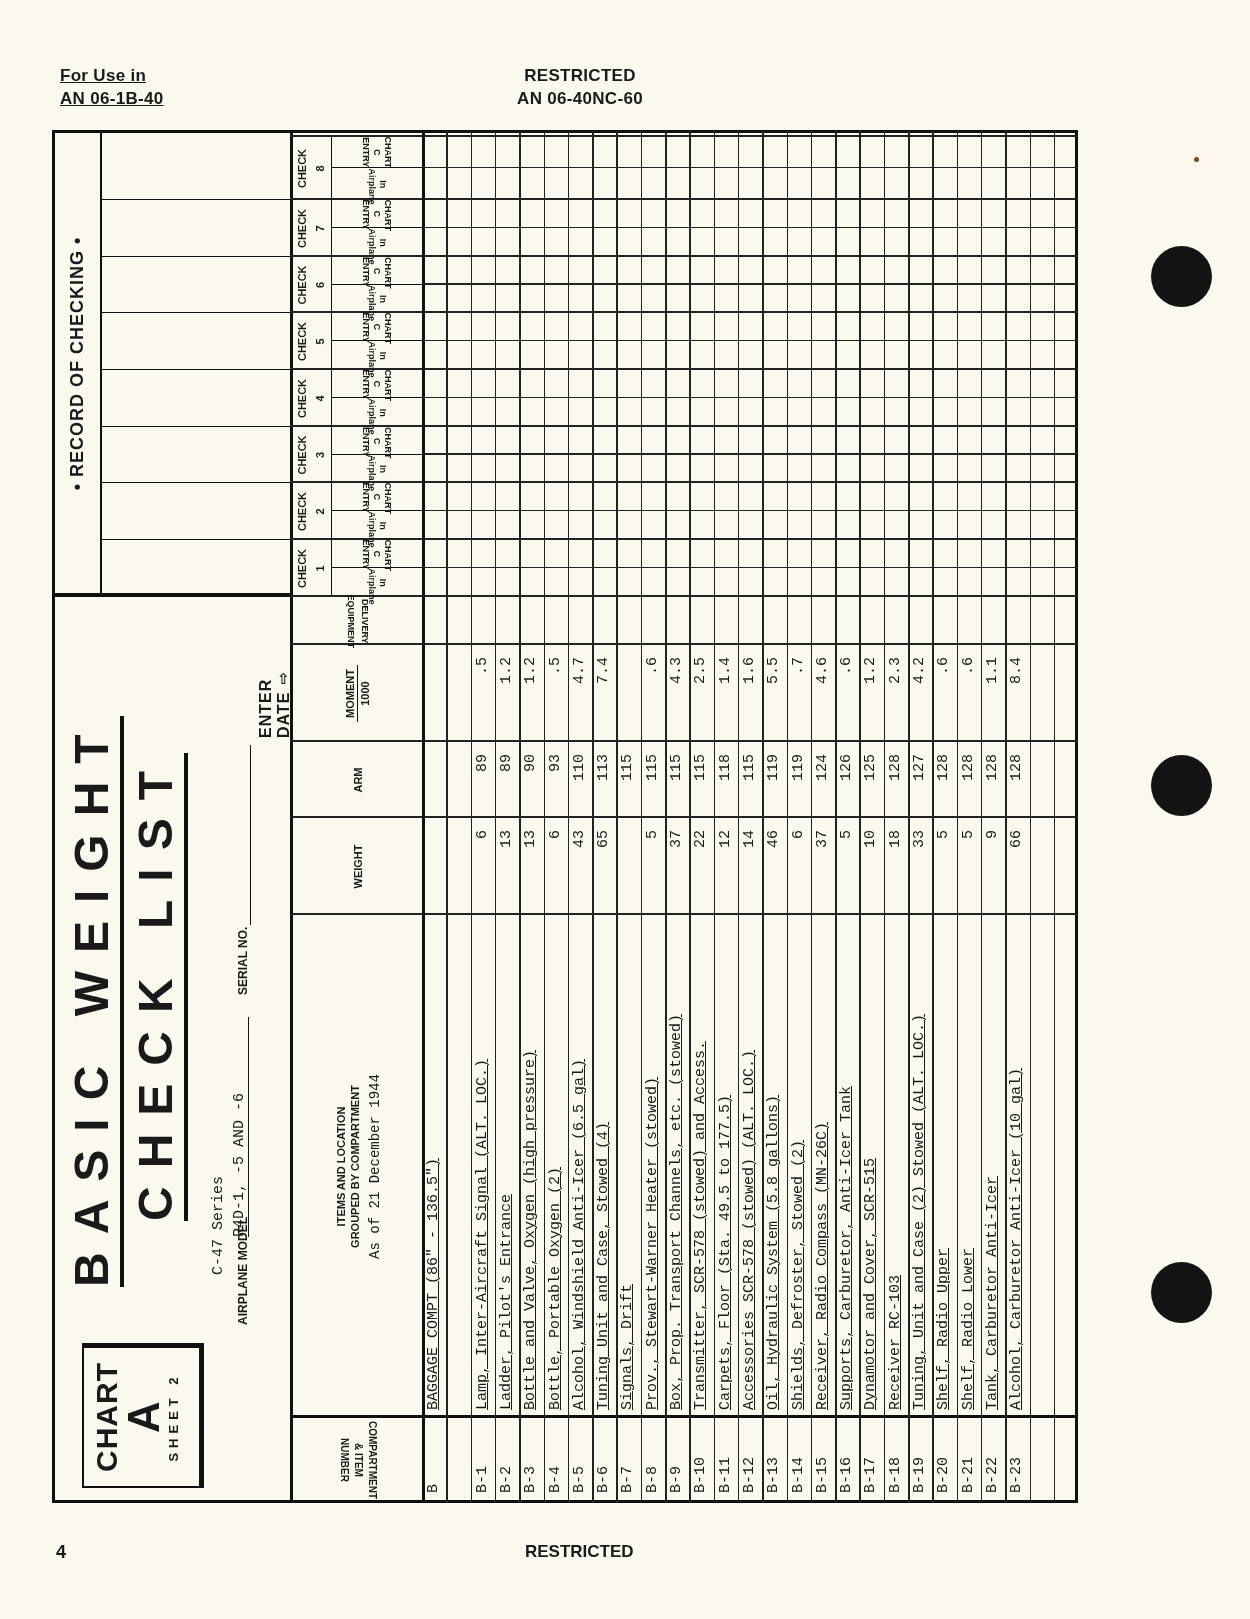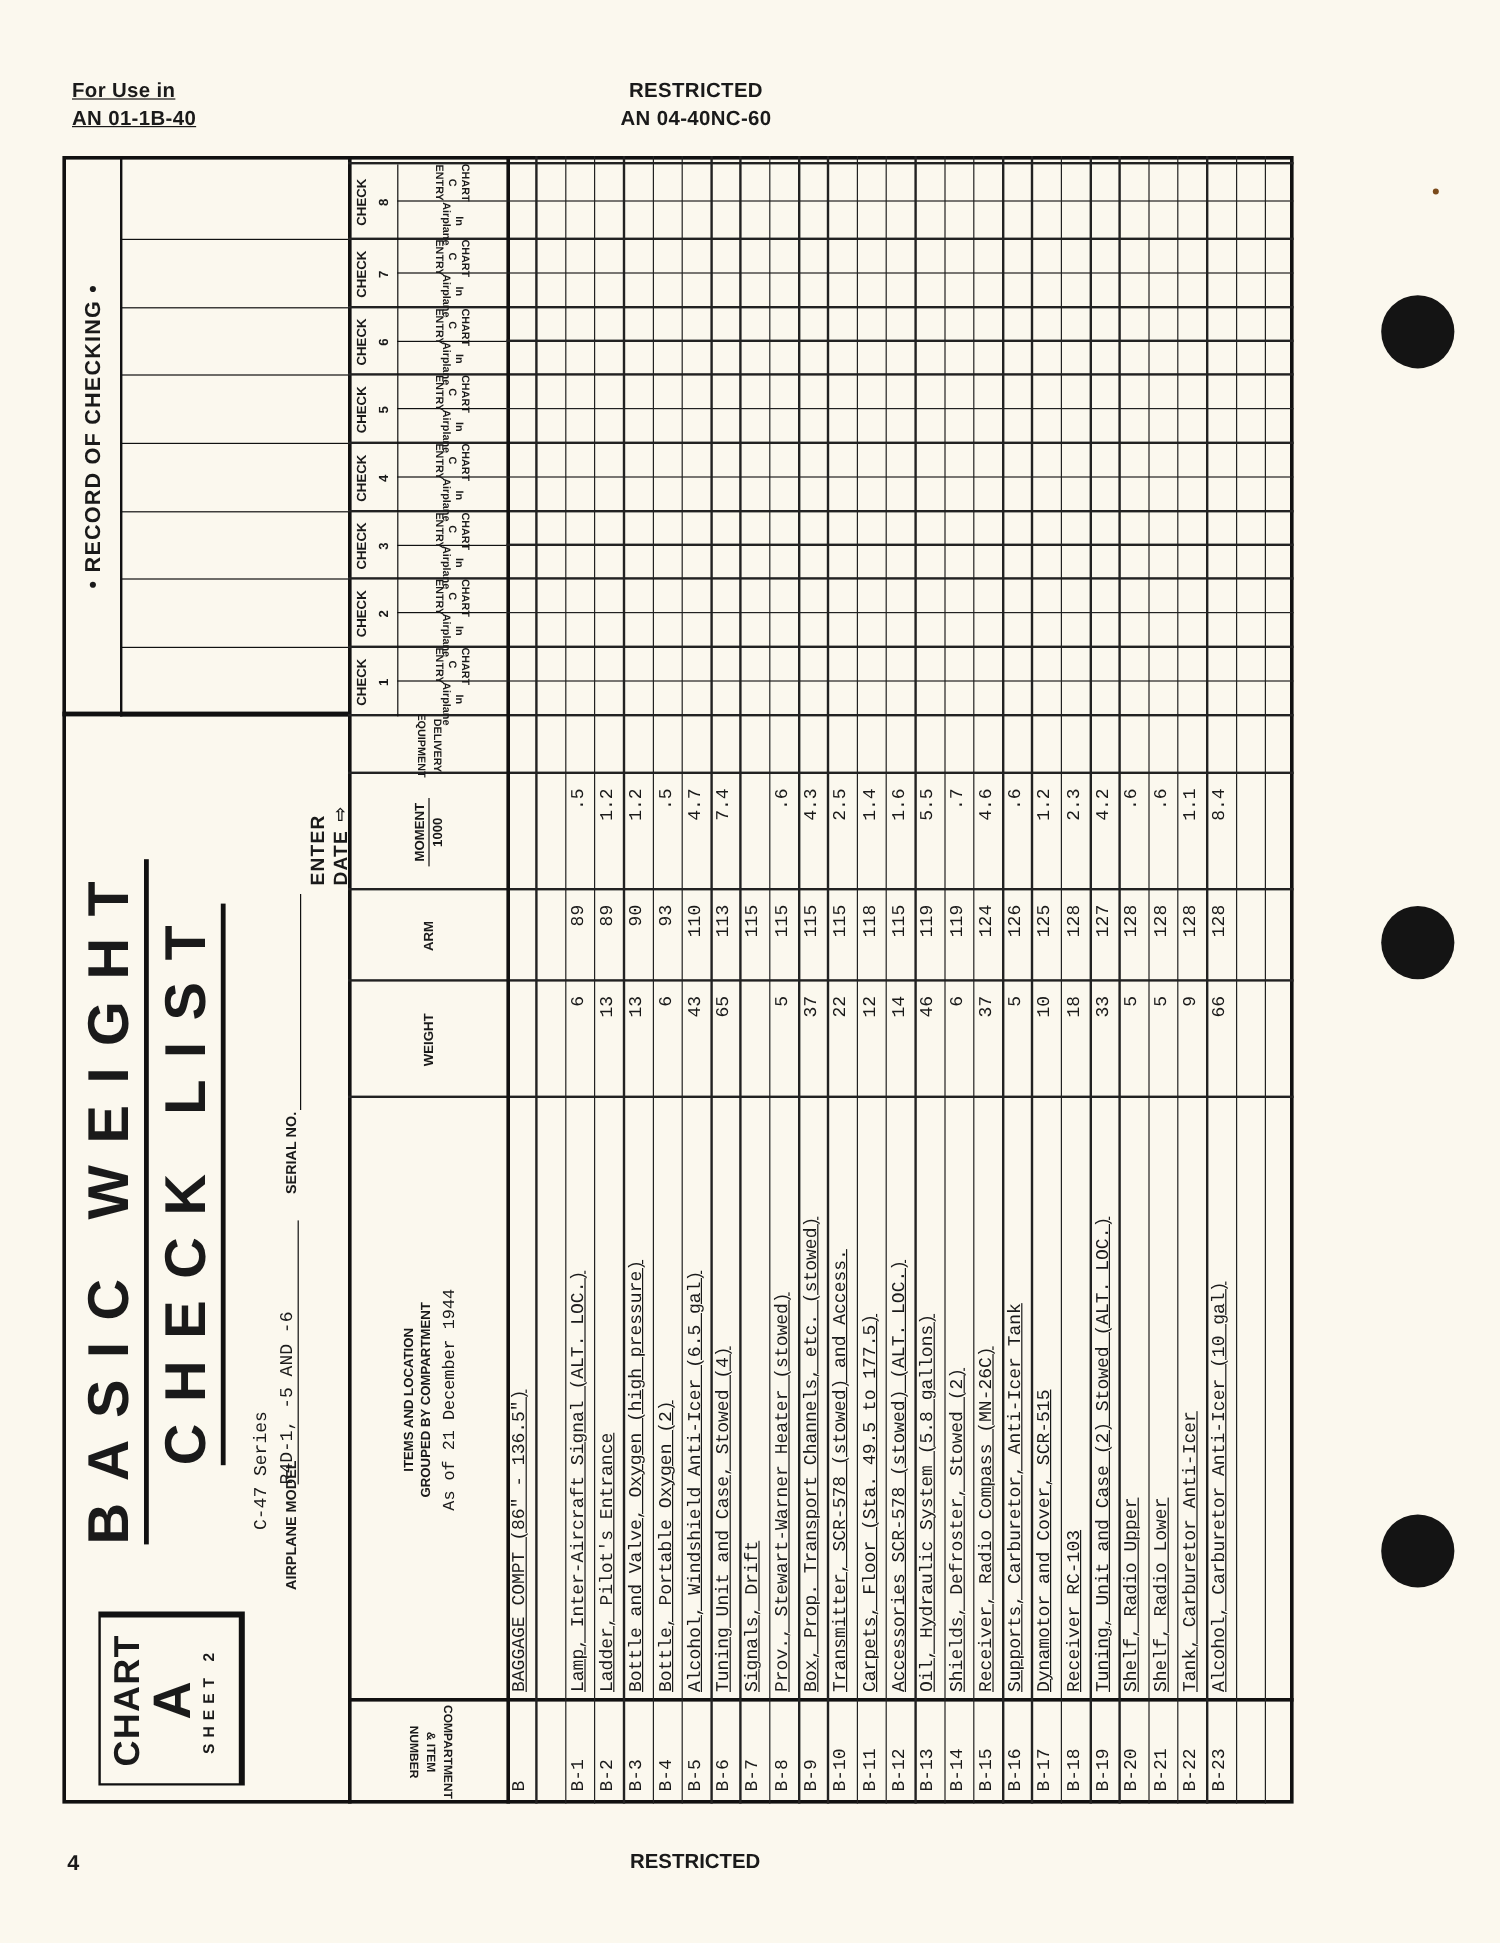--- a/index.html
+++ b/index.html
@@ -60,25 +60,25 @@
   .cell.num{text-align:right;padding-right:12px;box-sizing:border-box;}
   .flip{transform:rotate(180deg);}
   .check-title{font-size:11px;font-weight:bold;}
   .check-sub{font-size:9px;font-weight:bold;line-height:11px;}
 </style>
 </head>
 <body>
 
 <div class="hdr hdr-left">
   <div>For Use in</div>
-  <div>AN 01-1B-40</div>
+  <div>AN 06-1B-40</div>
 </div>
 <div class="hdr hdr-right">
   <div>RESTRICTED</div>
-  <div>AN 04-40NC-60</div>
+  <div>AN 06-40NC-60</div>
 </div>
 <div class="footer-page">4</div>
 <div class="footer-restricted">RESTRICTED</div>
 
 <div class="hole" style="top:246px"></div>
 <div class="hole" style="top:755px"></div>
 <div class="hole" style="top:1262px"></div>
 <div class="speck" style="left:1194px;top:157px"></div>
 
 <div class="form" id="form">

